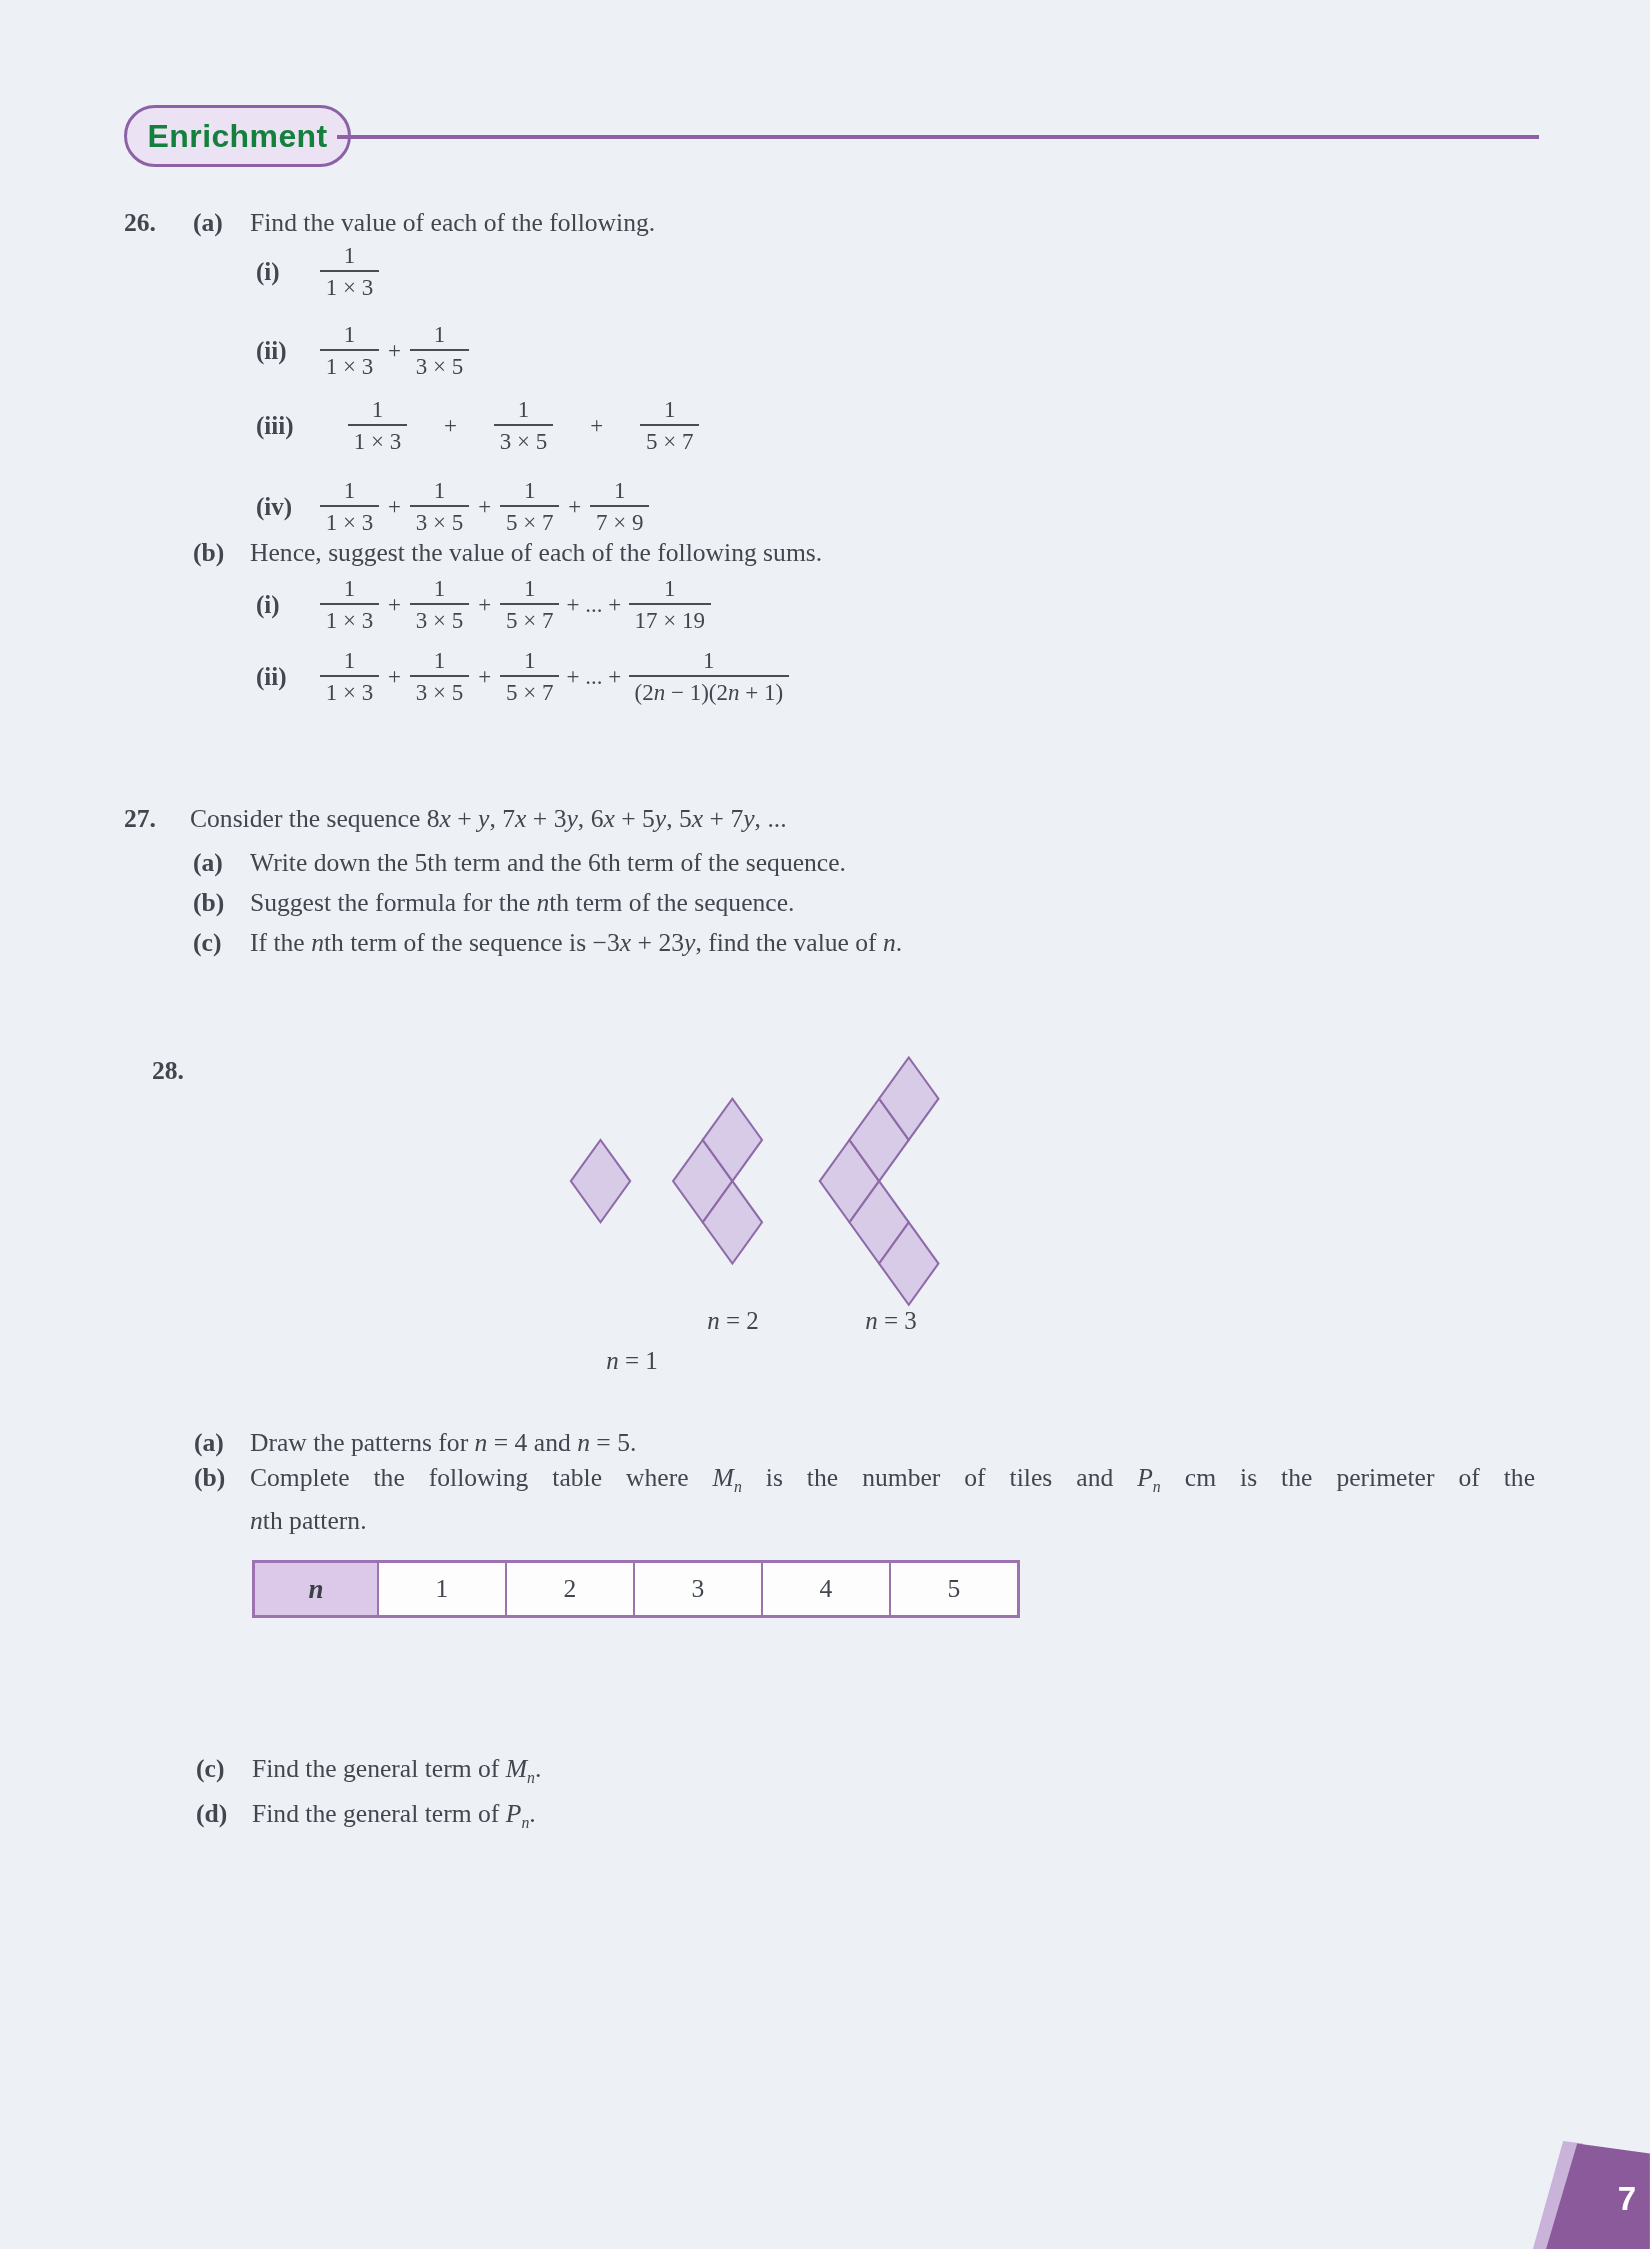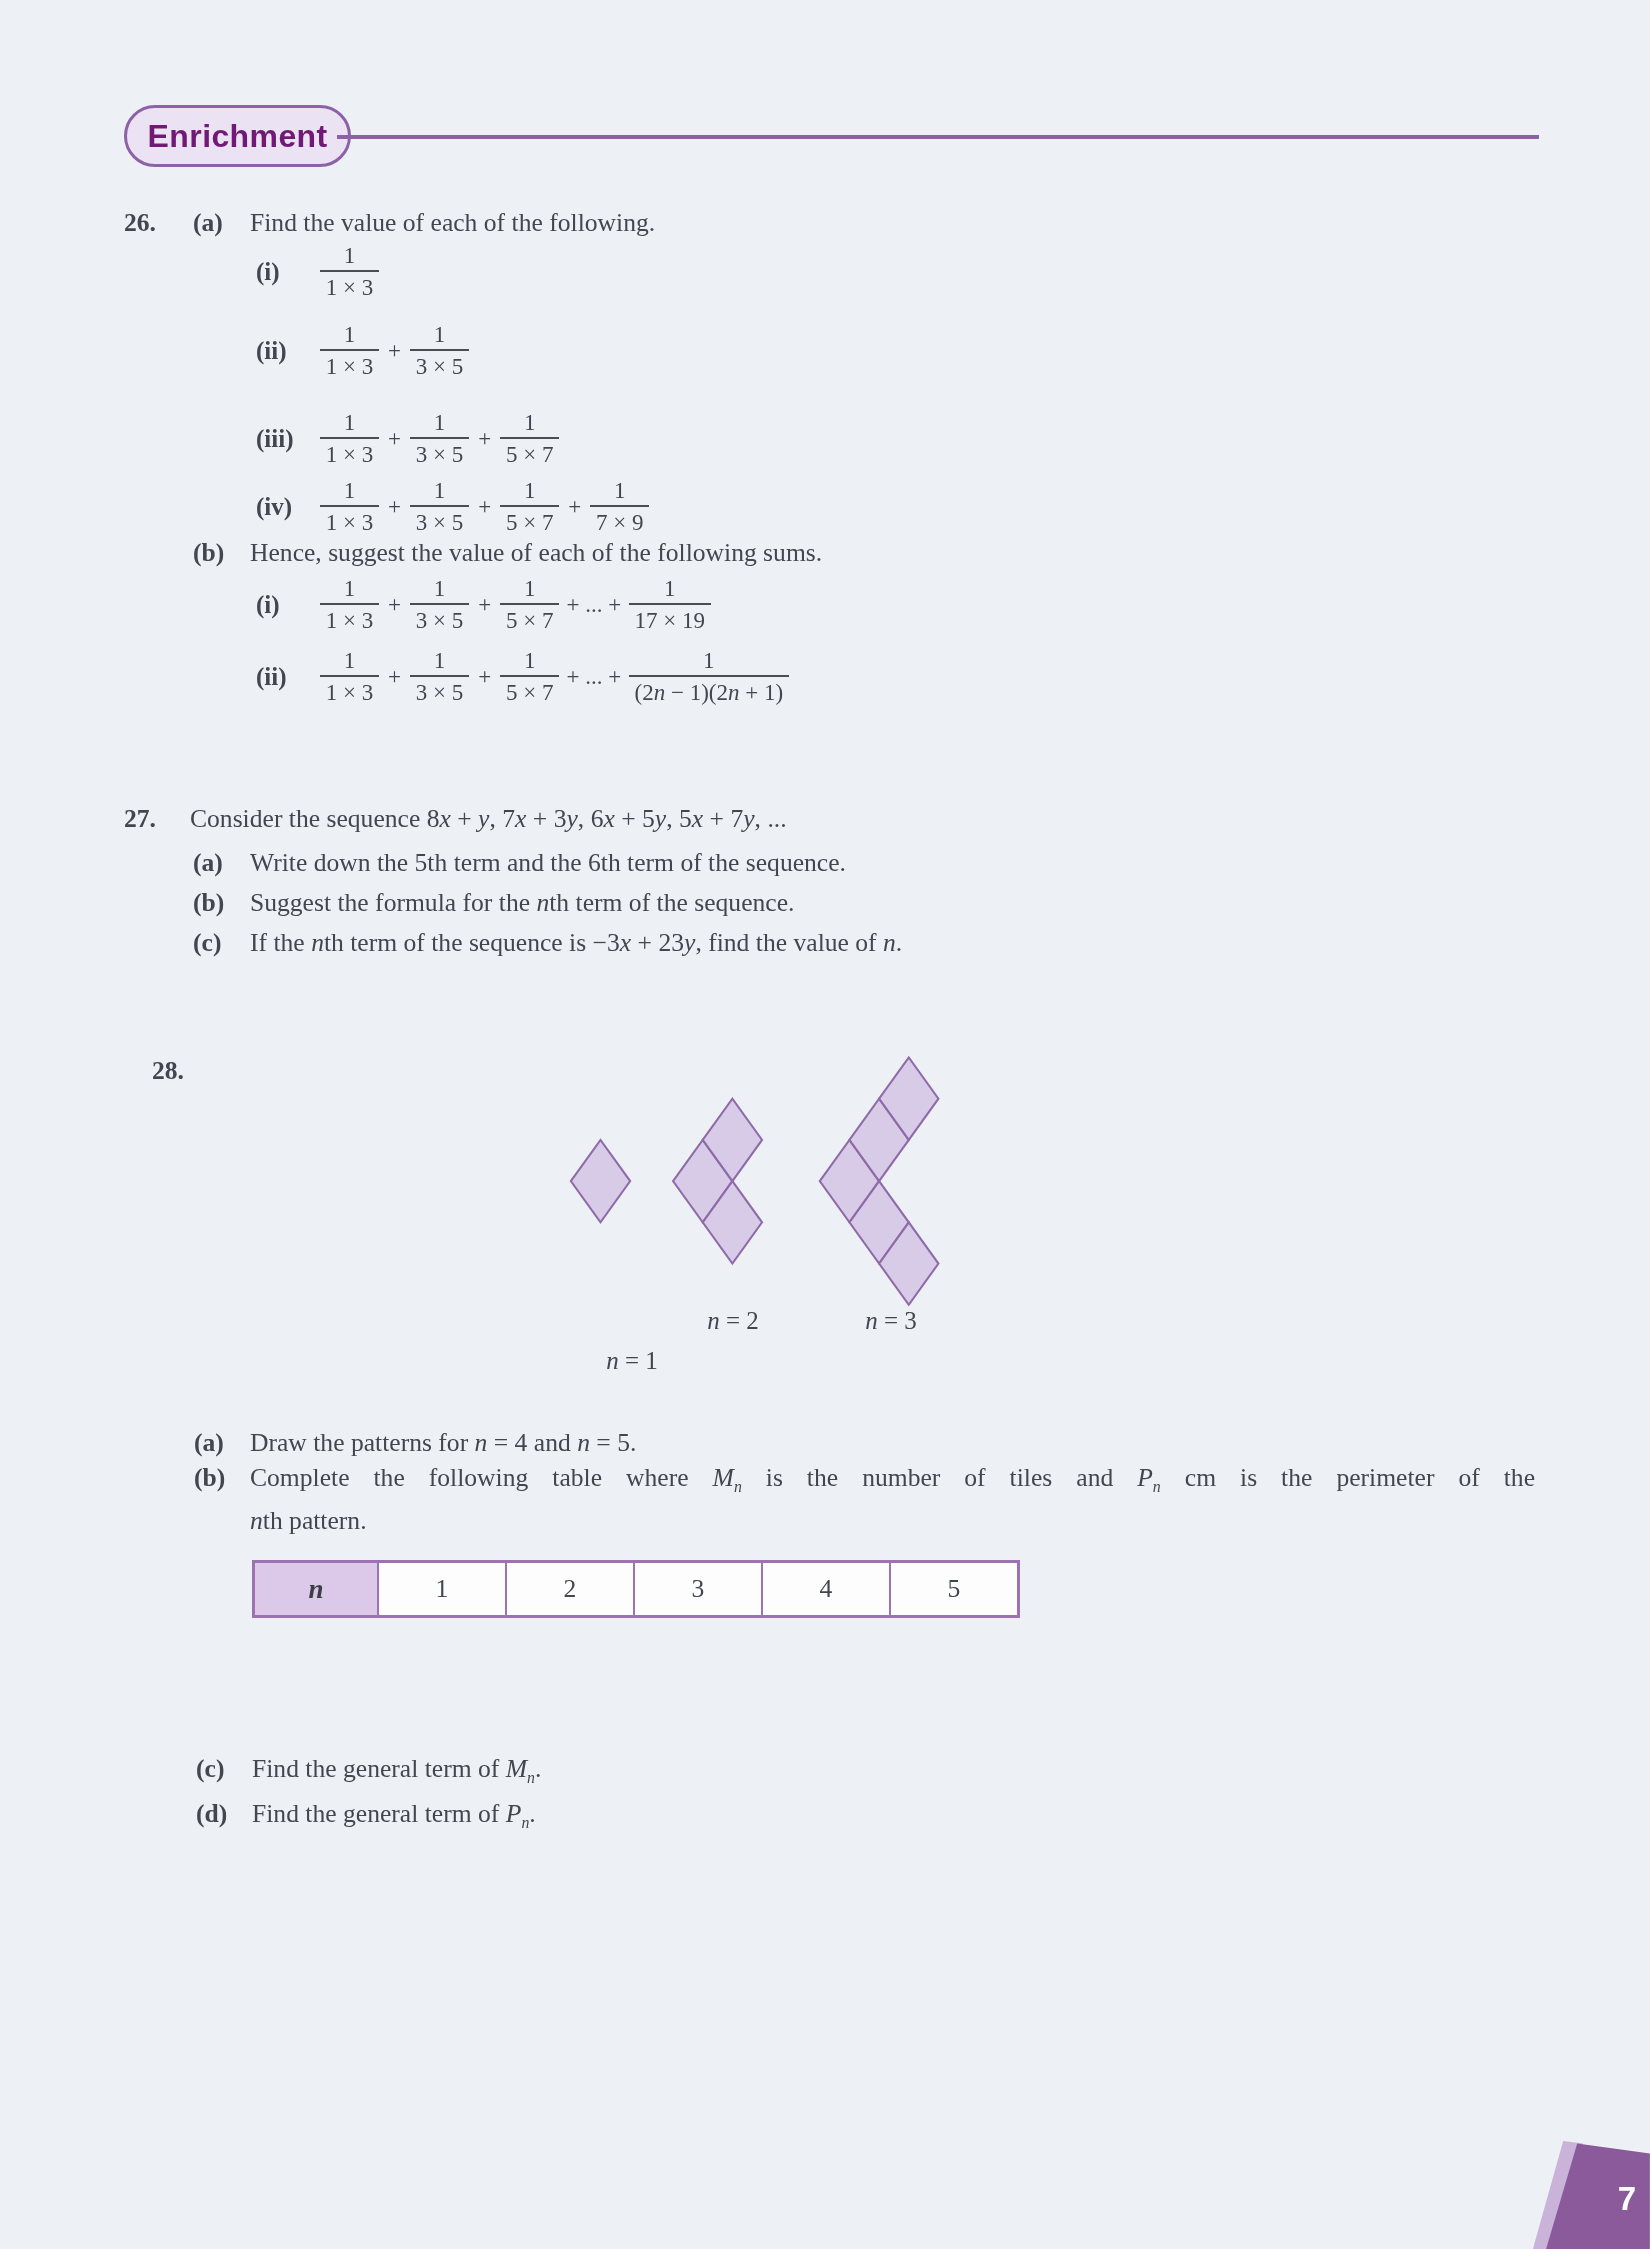--- a/index.html
+++ b/index.html
@@ -7,21 +7,21 @@
     position:relative; width:1650px; height:2250px;
     background:#edf1f6;
     font-family:"Liberation Serif","DejaVu Serif",serif;
     color:#42464e; overflow:hidden;
   }
   .abs{position:absolute;}
 
   
   .badge{
     left:124px; top:105px;
-    border:3.3px solid #8d61a6; background:#ebe2f3; color:#701a75;
+    border:3.3px solid #8d61a6; background:#ebe2f3; color:#15803d;
     font-family:"Liberation Sans","DejaVu Sans",sans-serif;
     font-weight:bold; font-size:32px; line-height:51px;
     padding:2.5px 20.6px; border-radius:36px; letter-spacing:0.4px;
   }
   .rule{left:337px; top:135px; width:1202px; height:4.1px; background:#8d61a6;}
 
   
   .qhead{display:flex; font-size:25.6px; line-height:1.25;}
   .qnum{font-weight:bold; width:69px; flex:0 0 auto;}
   .qnum.q27{width:66px;}
@@ -91,21 +91,21 @@
         <span class="num">1</span>
         <span class="den">1 × 3</span>
       </span>
     <span class="plus">+</span>
     <span class="frac">
         <span class="num">1</span>
         <span class="den">3 × 5</span>
       </span>
   </div>
 
-  <div class="abs mathrow" style="left:256px; top:411px;">
+  <div class="abs mathrow" style="left:256px; top:398px;gap:28px;">
     <span class="ilabel">(iii)</span>
     <span class="frac">
         <span class="num">1</span>
         <span class="den">1 × 3</span>
       </span>
     <span class="plus">+</span>
     <span class="frac">
         <span class="num">1</span>
         <span class="den">3 × 5</span>
       </span>

